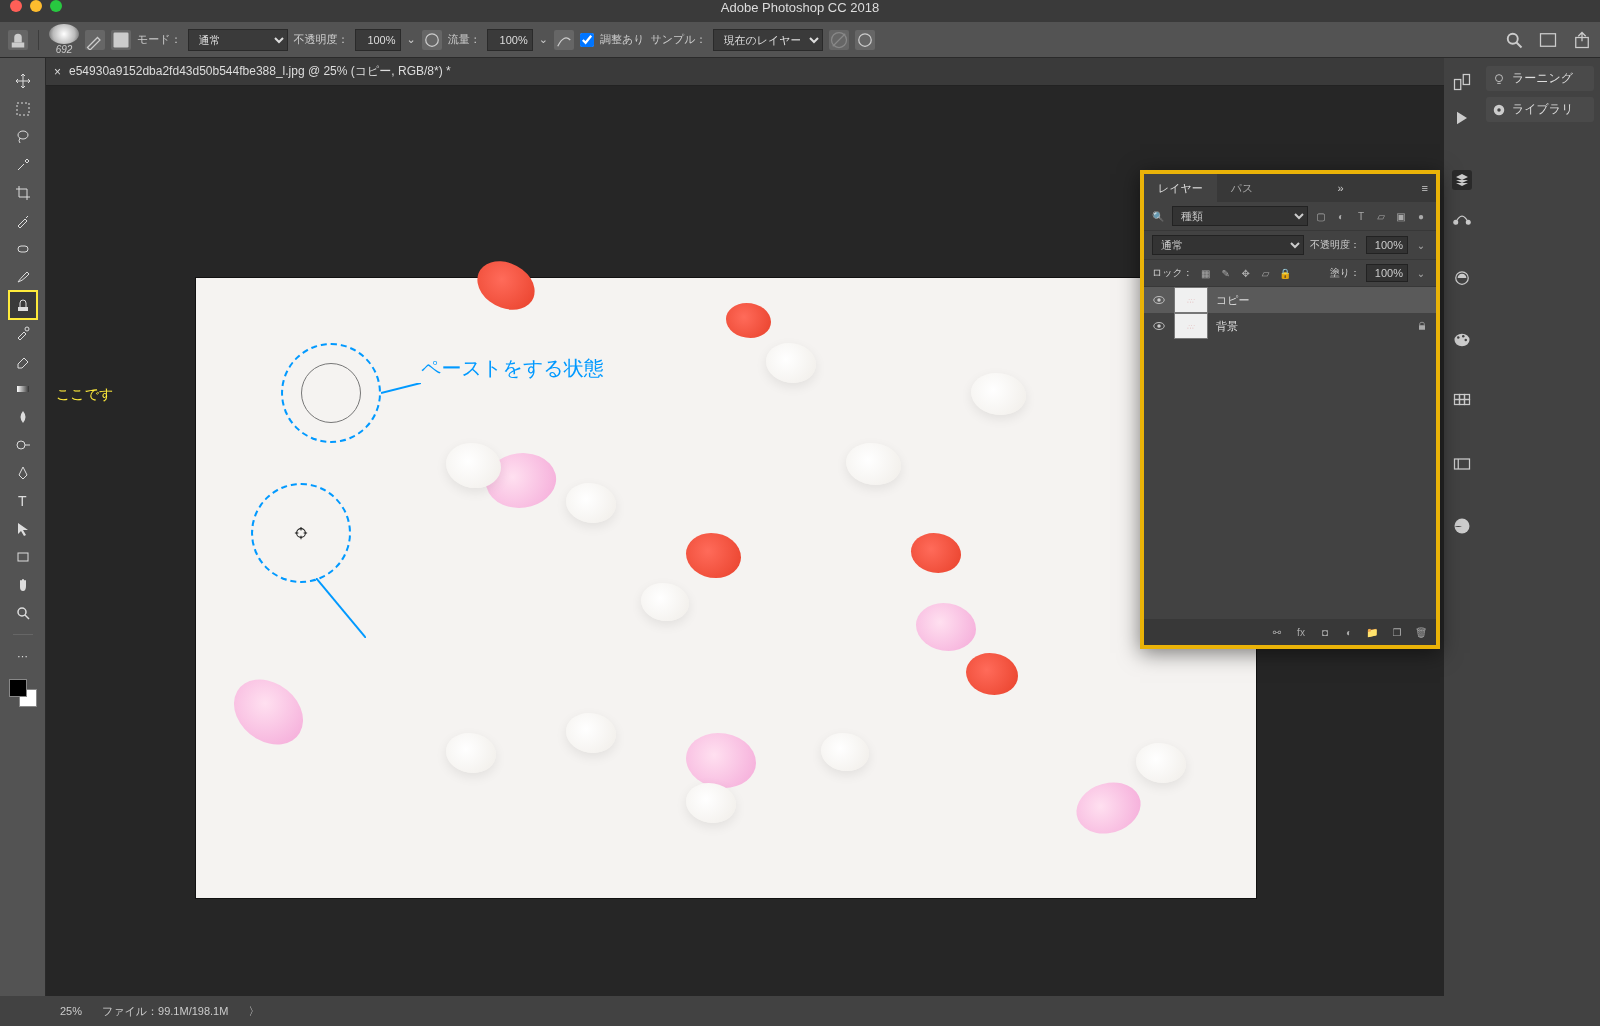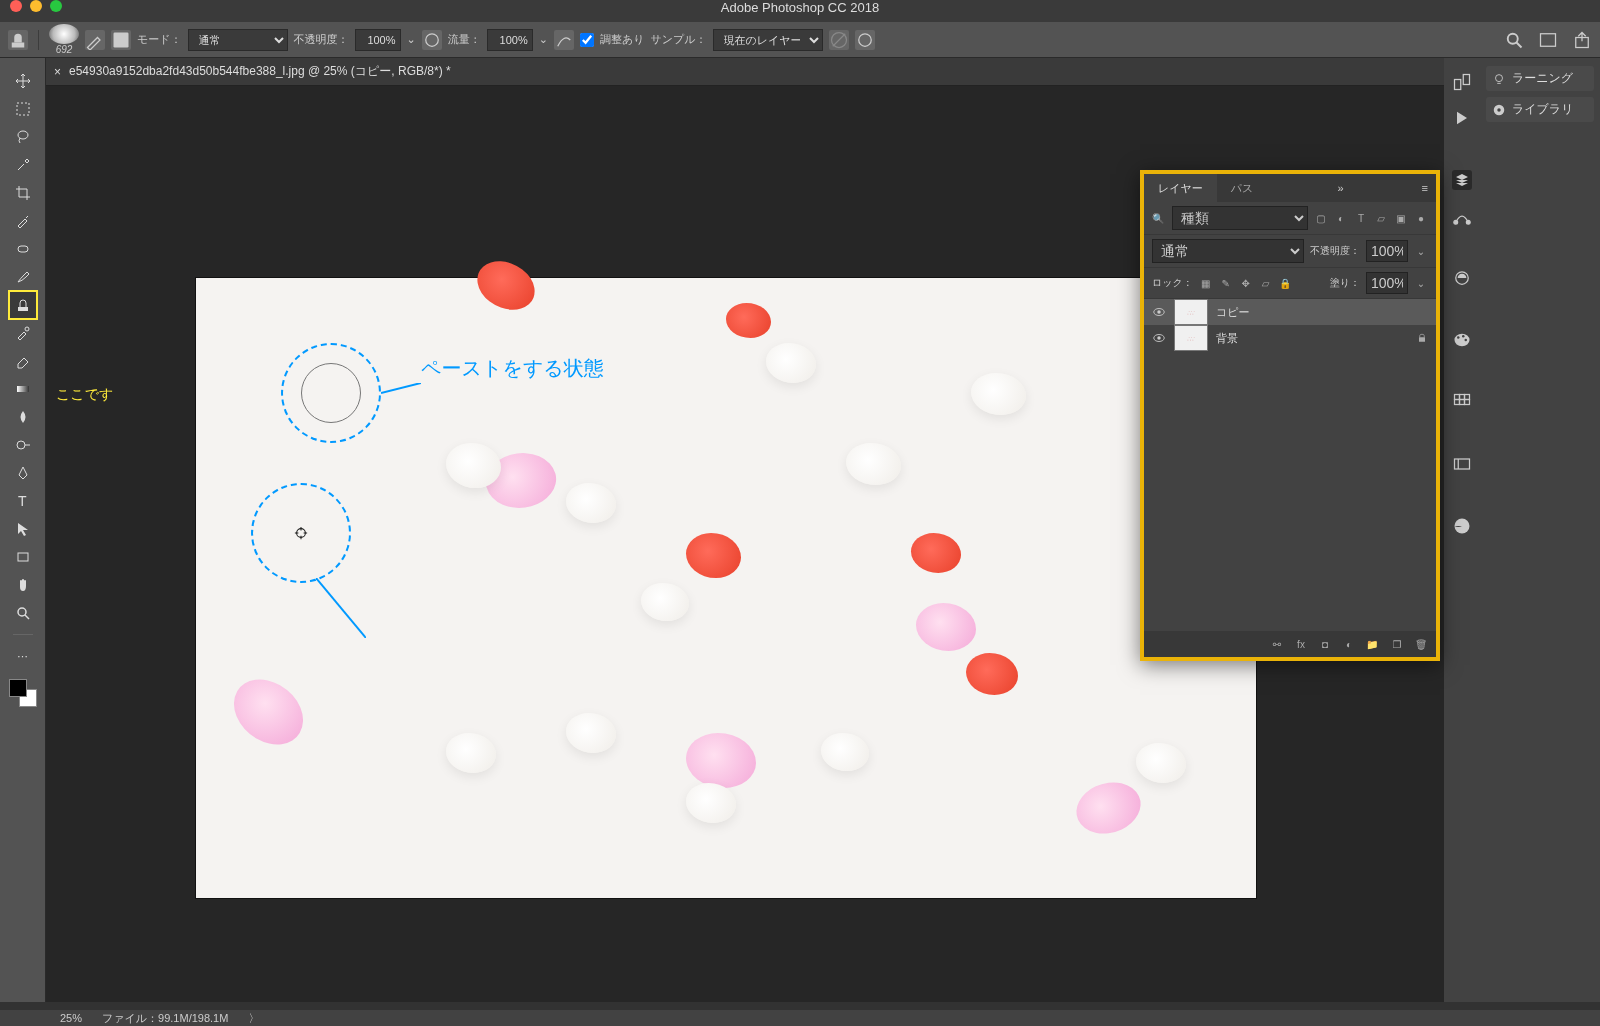--- a/index.html
+++ b/index.html
@@ -47,32 +47,32 @@
 .rs-icon { width: 20px; height: 20px; color: #ccc; display: flex; align-items: center; justify-content: center; cursor: pointer; }
 .rs-icon.active { background: #2a2a2a; border-radius: 3px; padding: 2px; }
 .rightpanel { width: 120px; background: #424242; padding: 8px 6px; display: flex; flex-direction: column; gap: 6px; }
 .rp-btn { display: flex; align-items: center; gap: 6px; padding: 4px 6px; background: #4a4a4a; border-radius: 3px; cursor: pointer; font-size: 12px; color: #ddd; }
 .layers-panel { position: absolute; right: 160px; top: 170px; width: 300px; background: #424242; border: 4px solid #eab308; box-shadow: 0 4px 20px rgba(0,0,0,0.5); z-index: 50; }
 .lp-tabs { display: flex; height: 28px; background: #383838; align-items: stretch; }
 .lp-tab { padding: 0 14px; display: flex; align-items: center; font-size: 11px; cursor: pointer; color: #aaa; }
 .lp-tab.active { background: #424242; color: #ddd; }
 .lp-collapse { margin-left: auto; padding: 0 8px; display: flex; align-items: center; cursor: pointer; }
 .lp-row { display: flex; align-items: center; padding: 4px 8px; gap: 6px; border-bottom: 1px solid #383838; }
-.lp-filter { flex: 1; background: #333; border: 1px solid #222; color: #ccc; font-size: 14px; padding: 2px 4px; }
+.lp-filter { flex: 1; background: #333; border: 1px solid #222; color: #ccc; font-size: 11px; padding: 2px 4px; }
 .mini-icon { width: 14px; height: 14px; color: #aaa; display: flex; align-items: center; justify-content: center; font-size: 10px; }
 .layer-item { display: flex; align-items: center; padding: 0 8px; gap: 8px; cursor: pointer; }
 .layer-item.sel { background: #5a5a5a; }
 .eye { width: 14px; height: 14px; }
 .thumb { width: 34px; height: 26px; background: #f0f0f0; border: 1px solid #777; display: flex; align-items: center; justify-content: center; }
 .thumb-mini { font-size: 6px; color: #d99; }
 .layer-name { font-size: 11px; color: #ddd; flex: 1; }
 .lock-icon { width: 12px; height: 12px; color: #aaa; }
 .lp-footer { display: flex; justify-content: flex-end; padding: 6px 8px; gap: 10px; background: #383838; margin-top: 280px; }
 .lp-footer .mini-icon { cursor: pointer; }
-.statusbar { position: absolute; bottom: 0; left: 0; right: 0; height: 16px; background: #424242; display: flex; align-items: center; padding-left: 60px; gap: 20px; font-size: 11px; color: #ccc; }
+.statusbar { position: absolute; bottom: 0; left: 0; right: 0; height: 30px; background: #424242; display: flex; align-items: center; padding-left: 60px; gap: 20px; font-size: 11px; color: #ccc; }
 .callout { position: absolute; color: #ffeb3b; font-size: 14px; font-weight: 500; }
 </style>
 </head>
 <body>
 
 <div class="titlebar">
   <div class="traffic-lights">
     <div class="tl red"></div>
     <div class="tl yellow"></div>
     <div class="tl green"></div>

